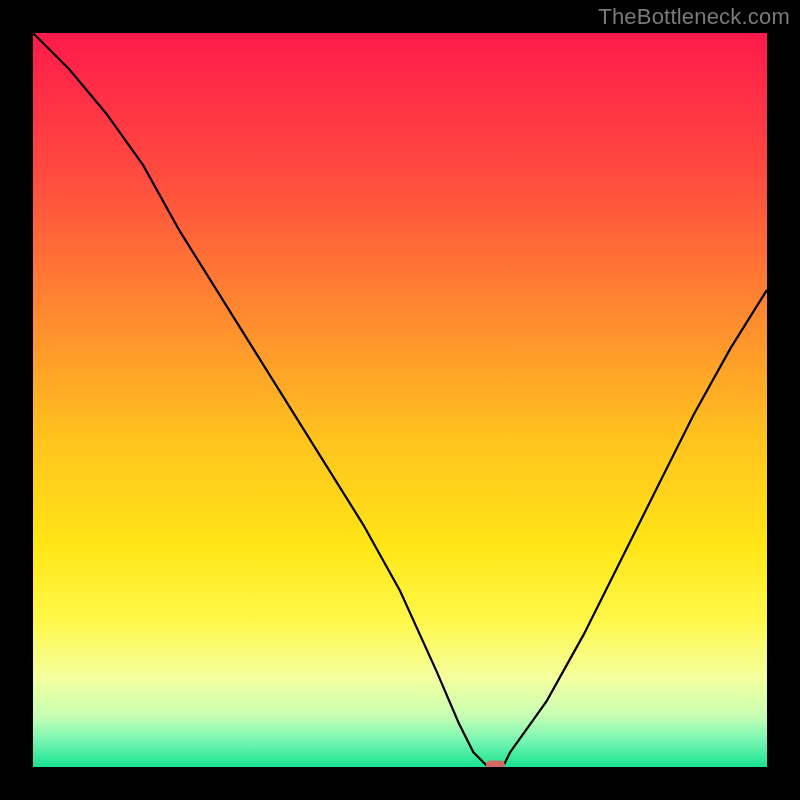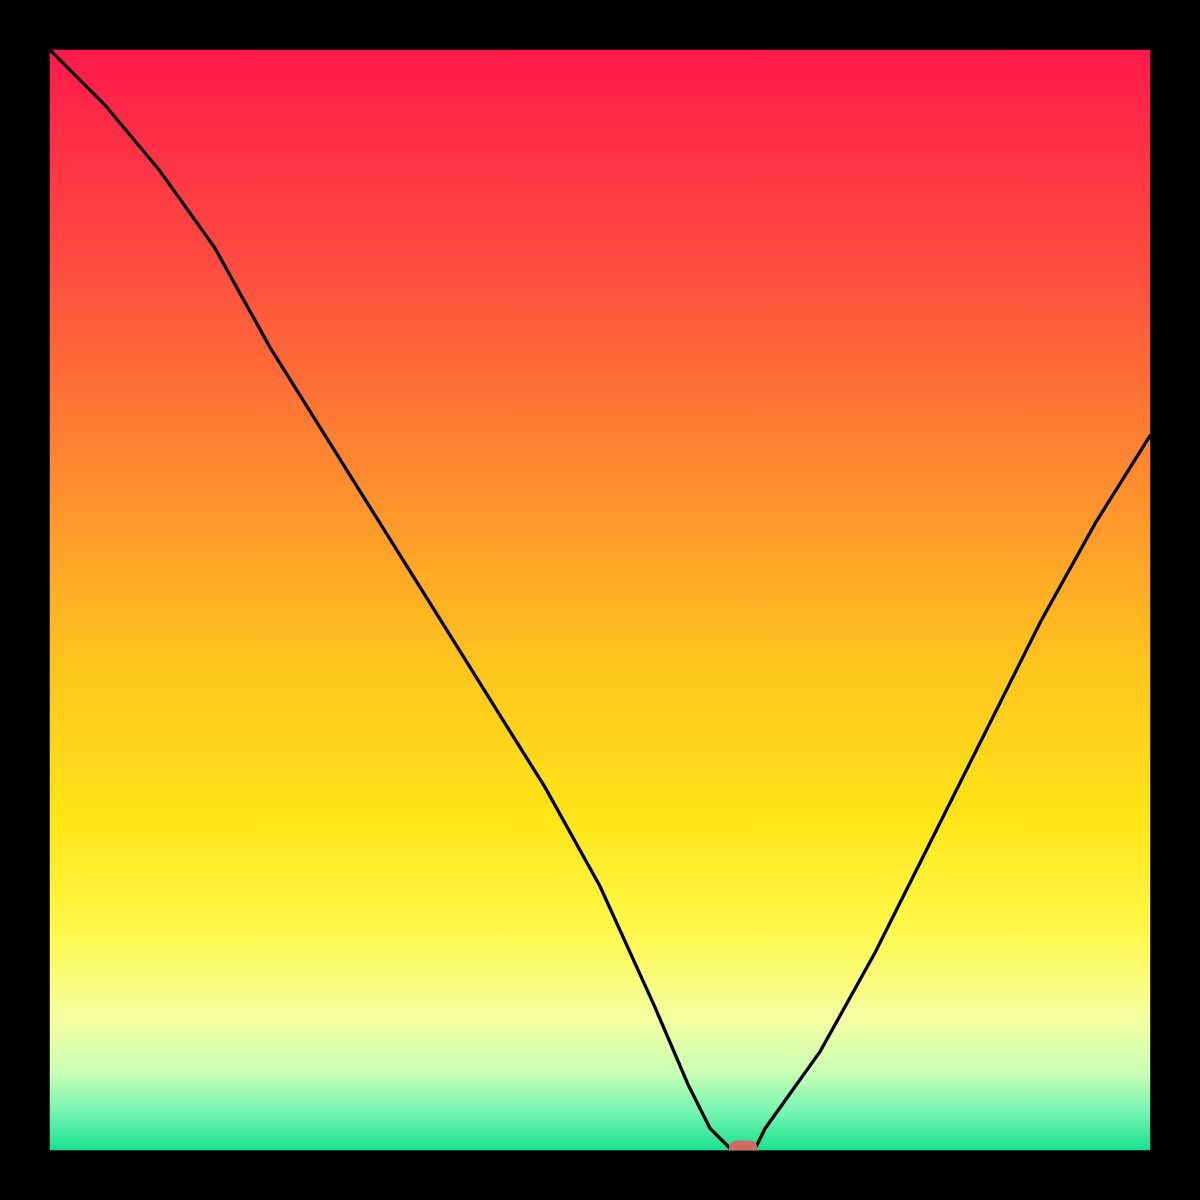--- a/index.html
+++ b/index.html
@@ -5,20 +5,21 @@
 html,body{margin:0;padding:0;width:800px;height:800px;overflow:hidden;background:#000;font-family:Arial,Helvetica,sans-serif}
 .stage{position:relative;width:800px;height:800px;background:#000}
 .watermark{position:absolute;top:4px;right:10px;color:#7a7a7a;font-size:22px;font-weight:500;letter-spacing:.2px}
 .plot-area{position:absolute;left:33px;top:33px;width:734px;height:734px}
 svg{display:block}
 </style>
 </head>
 <body>
 <div class="stage">
 
+<div class="watermark">TheBottleneck.com</div>
 
 <div class="plot-area">
   <svg id="plot-svg" width="734" height="734" viewBox="0 0 734 734" preserveAspectRatio="none">
     <defs>
       <linearGradient id="bg-grad" x1="0" y1="0" x2="0" y2="1">
             <stop offset="0%" stop-color="#ff1a4b"></stop>
             <stop offset="20%" stop-color="#ff4d3f"></stop>
             <stop offset="40%" stop-color="#ff8f2e"></stop>
             <stop offset="55.00000000000001%" stop-color="#ffc21e"></stop>
             <stop offset="70%" stop-color="#ffe617"></stop>

